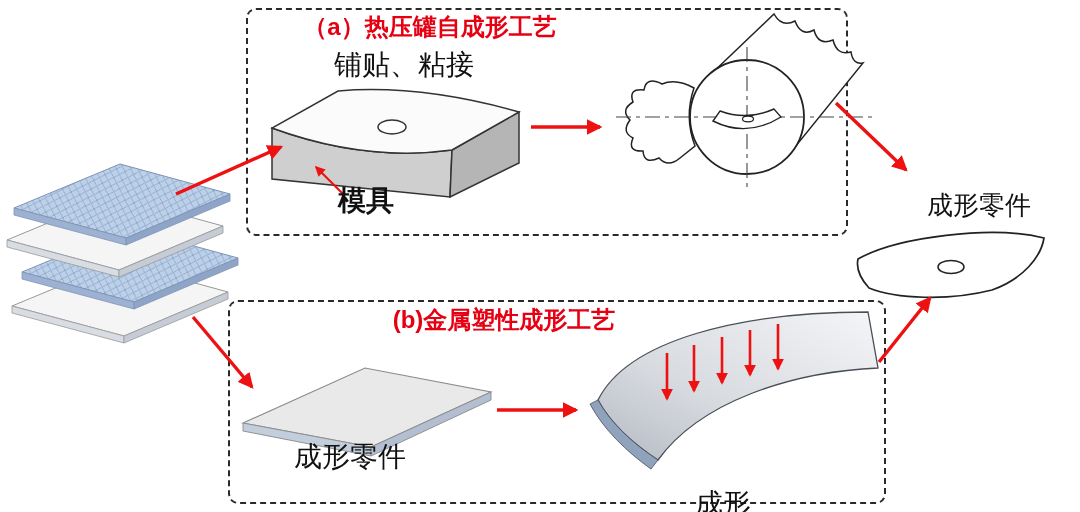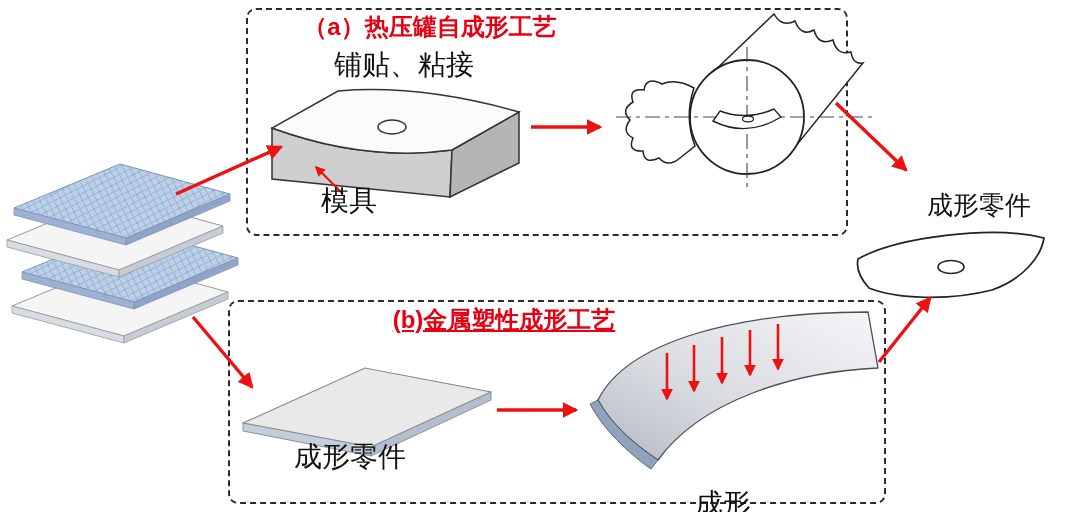--- a/index.html
+++ b/index.html
@@ -8,24 +8,24 @@
   .dashed-box{position:absolute;border:2.5px dashed #2a2a2a;border-radius:10px;box-sizing:border-box;}
   .box-a{left:246px;top:8px;width:602px;height:228px;}
   .box-b{left:228px;top:300px;width:658px;height:204px;}
   svg.layer{position:absolute;left:0;top:0;}
   .label{position:absolute;transform:translateX(-50%);white-space:nowrap;color:#111;line-height:1.1;}
   .title{color:#e60012;font-weight:bold;font-size:24px;}
   .l28{font-size:28px;font-weight:500;}
   .l26{font-size:26px;font-weight:500;}
   .t-a{left:430px;top:14px;}
   .t-layup{left:368px;top:50px;margin-left:36px;}
-  .t-mold{left:349px;top:186px;}
+  .t-mold{left:366px;top:186px;font-weight:bold;}
   .t-cure{left:676px;top:191px;}
   .t-part{left:979px;top:191px;}
-  .t-b{left:504px;top:307px;text-decoration:underline;}
+  .t-b{left:504px;top:307px;}
   .t-plate{left:350px;top:442px;}
   .t-form{left:723px;top:461px;margin-top:28px;}
 </style>
 </head>
 <body>
 
 <div class="canvas">
 
   <div class="dashed-box box-a"></div>
   <div class="dashed-box box-b"></div>

